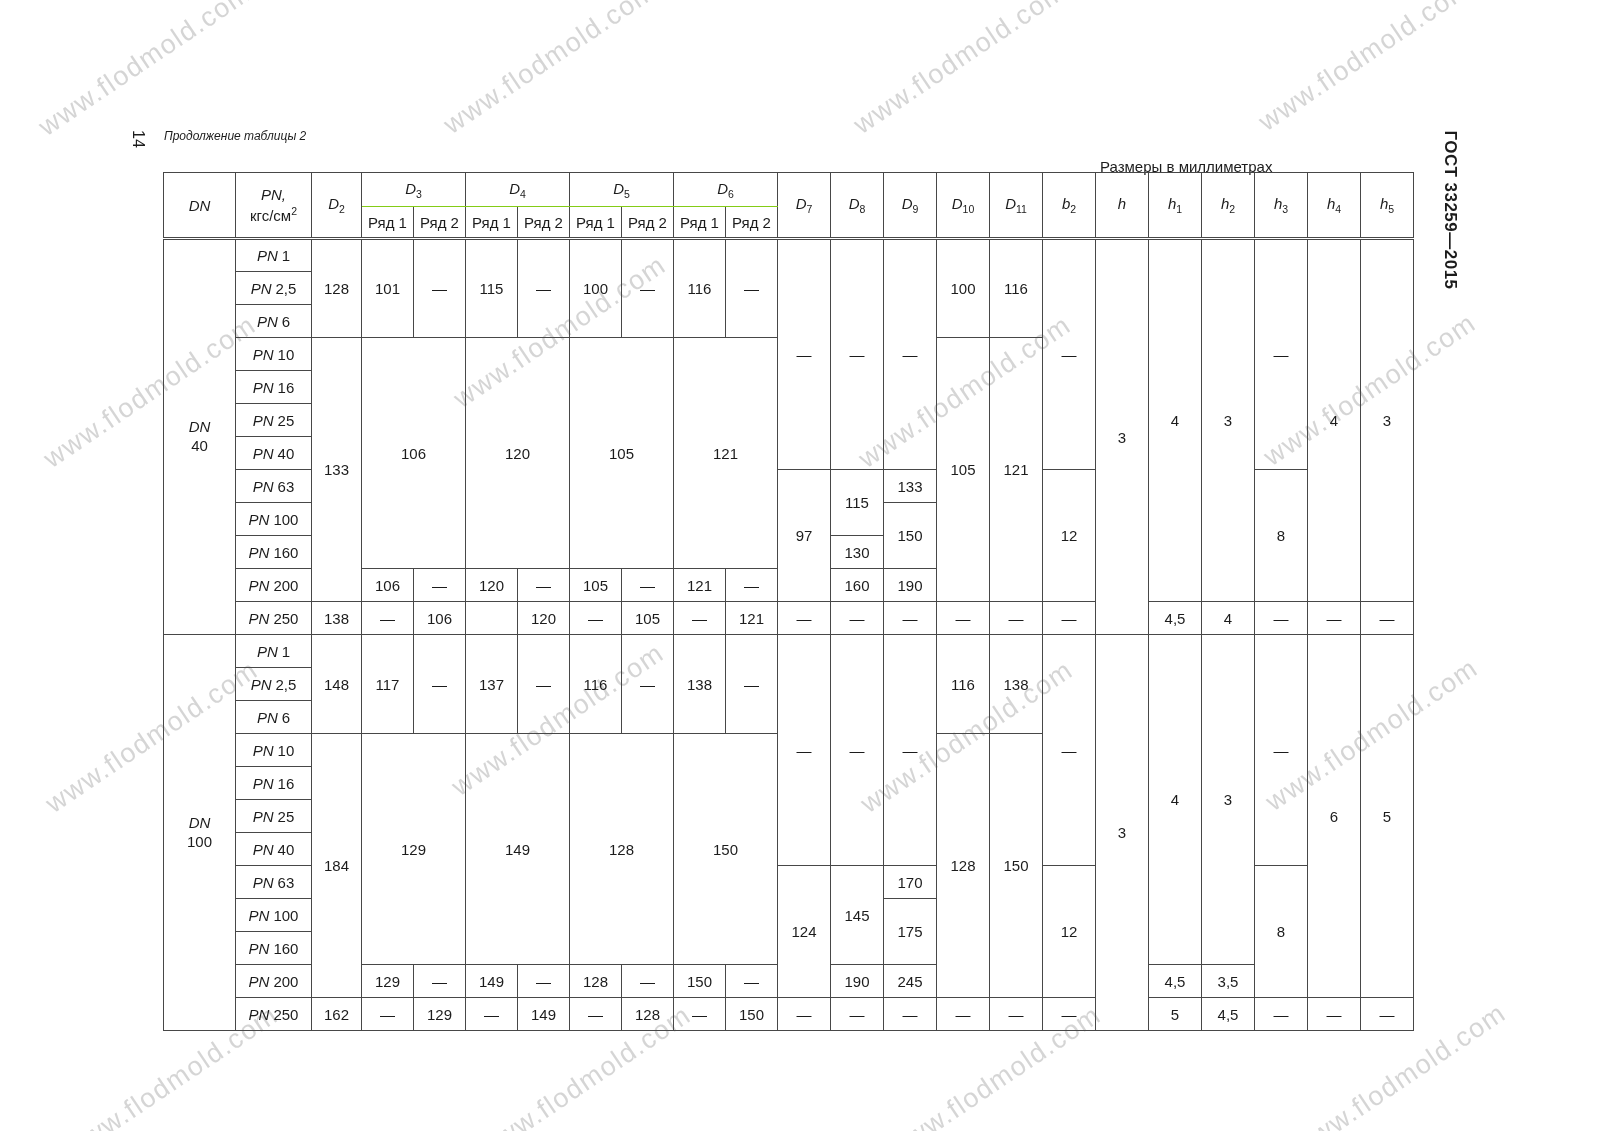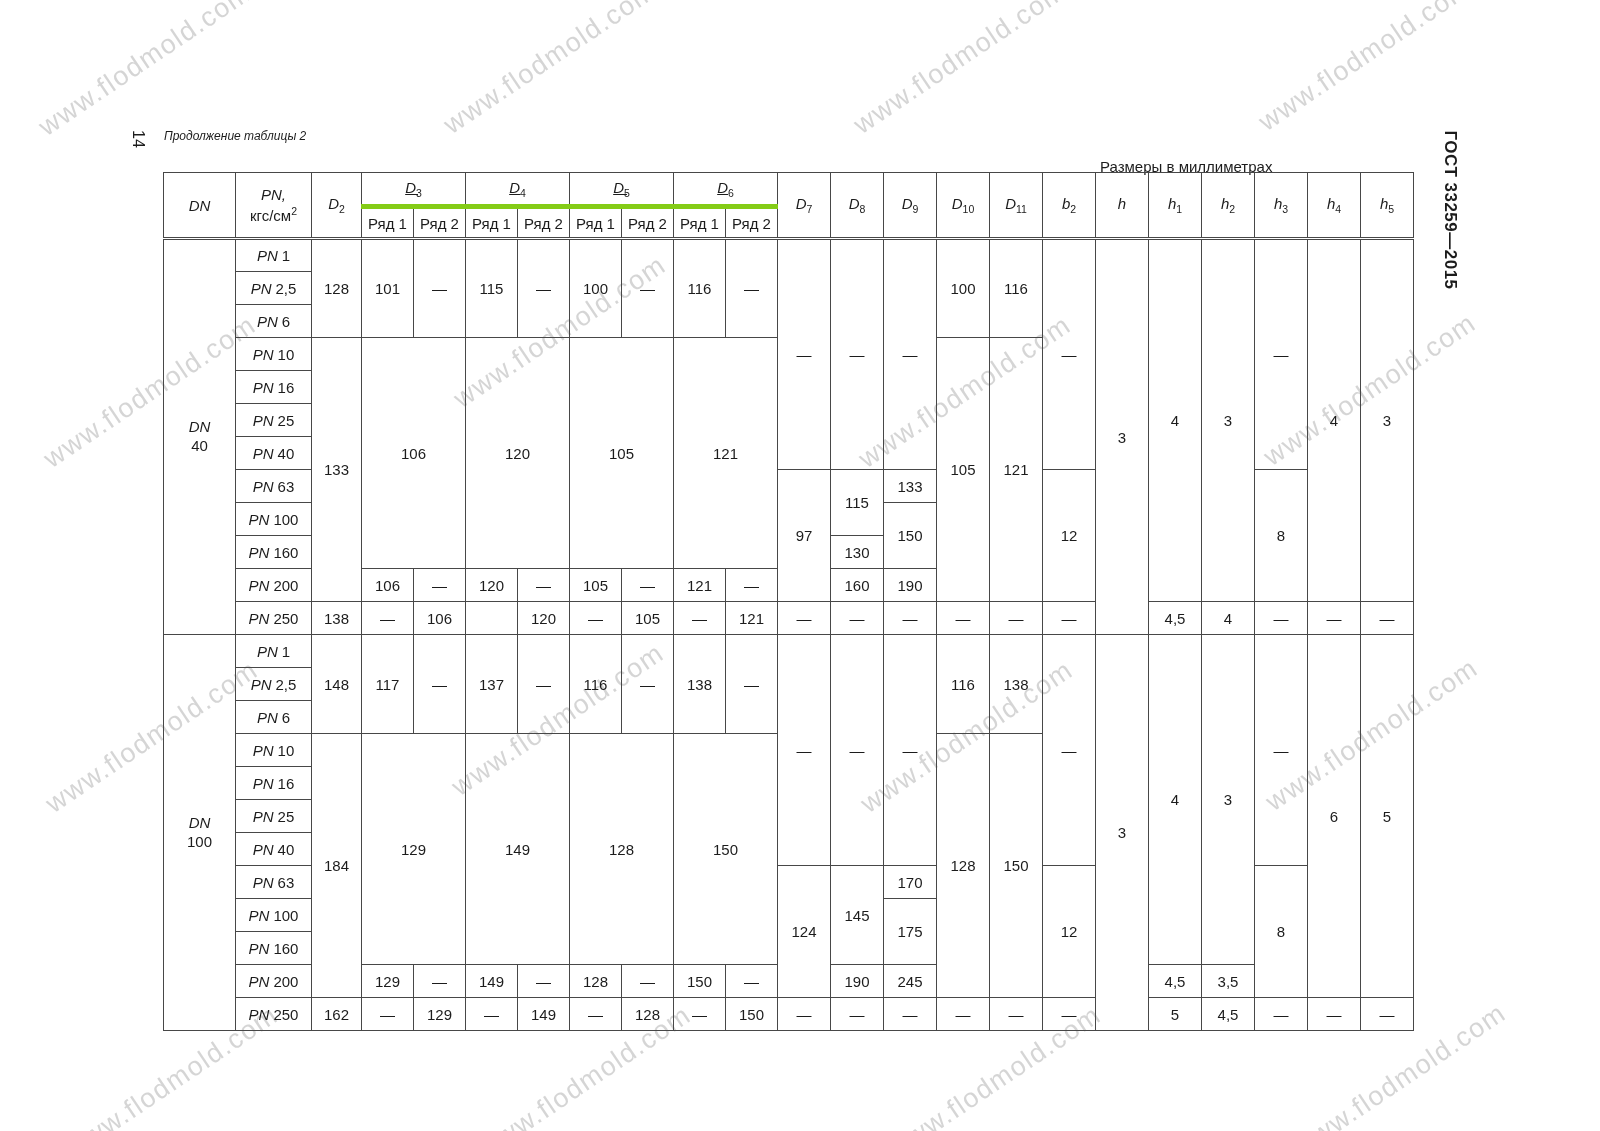--- a/index.html
+++ b/index.html
@@ -38,21 +38,21 @@
   table.dims{position:absolute;left:163px;top:172px;border-collapse:collapse;table-layout:fixed;
         background:transparent;}
   .dims col.c-dn{width:72px;} .dims col.c-pn{width:76px;} .dims col.c-d2{width:50px;}
   .dims col.c-r{width:52px;} .dims col.c-v{width:53px;}
   .dims th,.dims td{border:1px solid #474747;text-align:center;vertical-align:middle;
         padding:0;font-size:15px;font-weight:normal;background:transparent;}
   .dims thead tr:nth-child(1){height:34px;}
   .dims thead tr:nth-child(2){height:32px;}
   .dims tbody tr{height:33px;}
   .dims thead th{border-bottom:3px double #474747;}
-  .dims thead th.grp{border-bottom:5px solid #84cc16;text-decoration:underline;}
+  .dims thead th.grp{border-bottom:1px solid #84cc16;}
   .dims i{font-style:italic;}
   .dims sub{font-size:10.5px;}
   .dims sup{font-size:10.5px;}
   td.pn i{margin-right:4px;}
   td.dn i{display:block;line-height:1.25;}
   td.dn .dnv{display:block;line-height:1.25;}
   th.pnh div{line-height:1.3;}
 </style>
 </head>
 <body>

